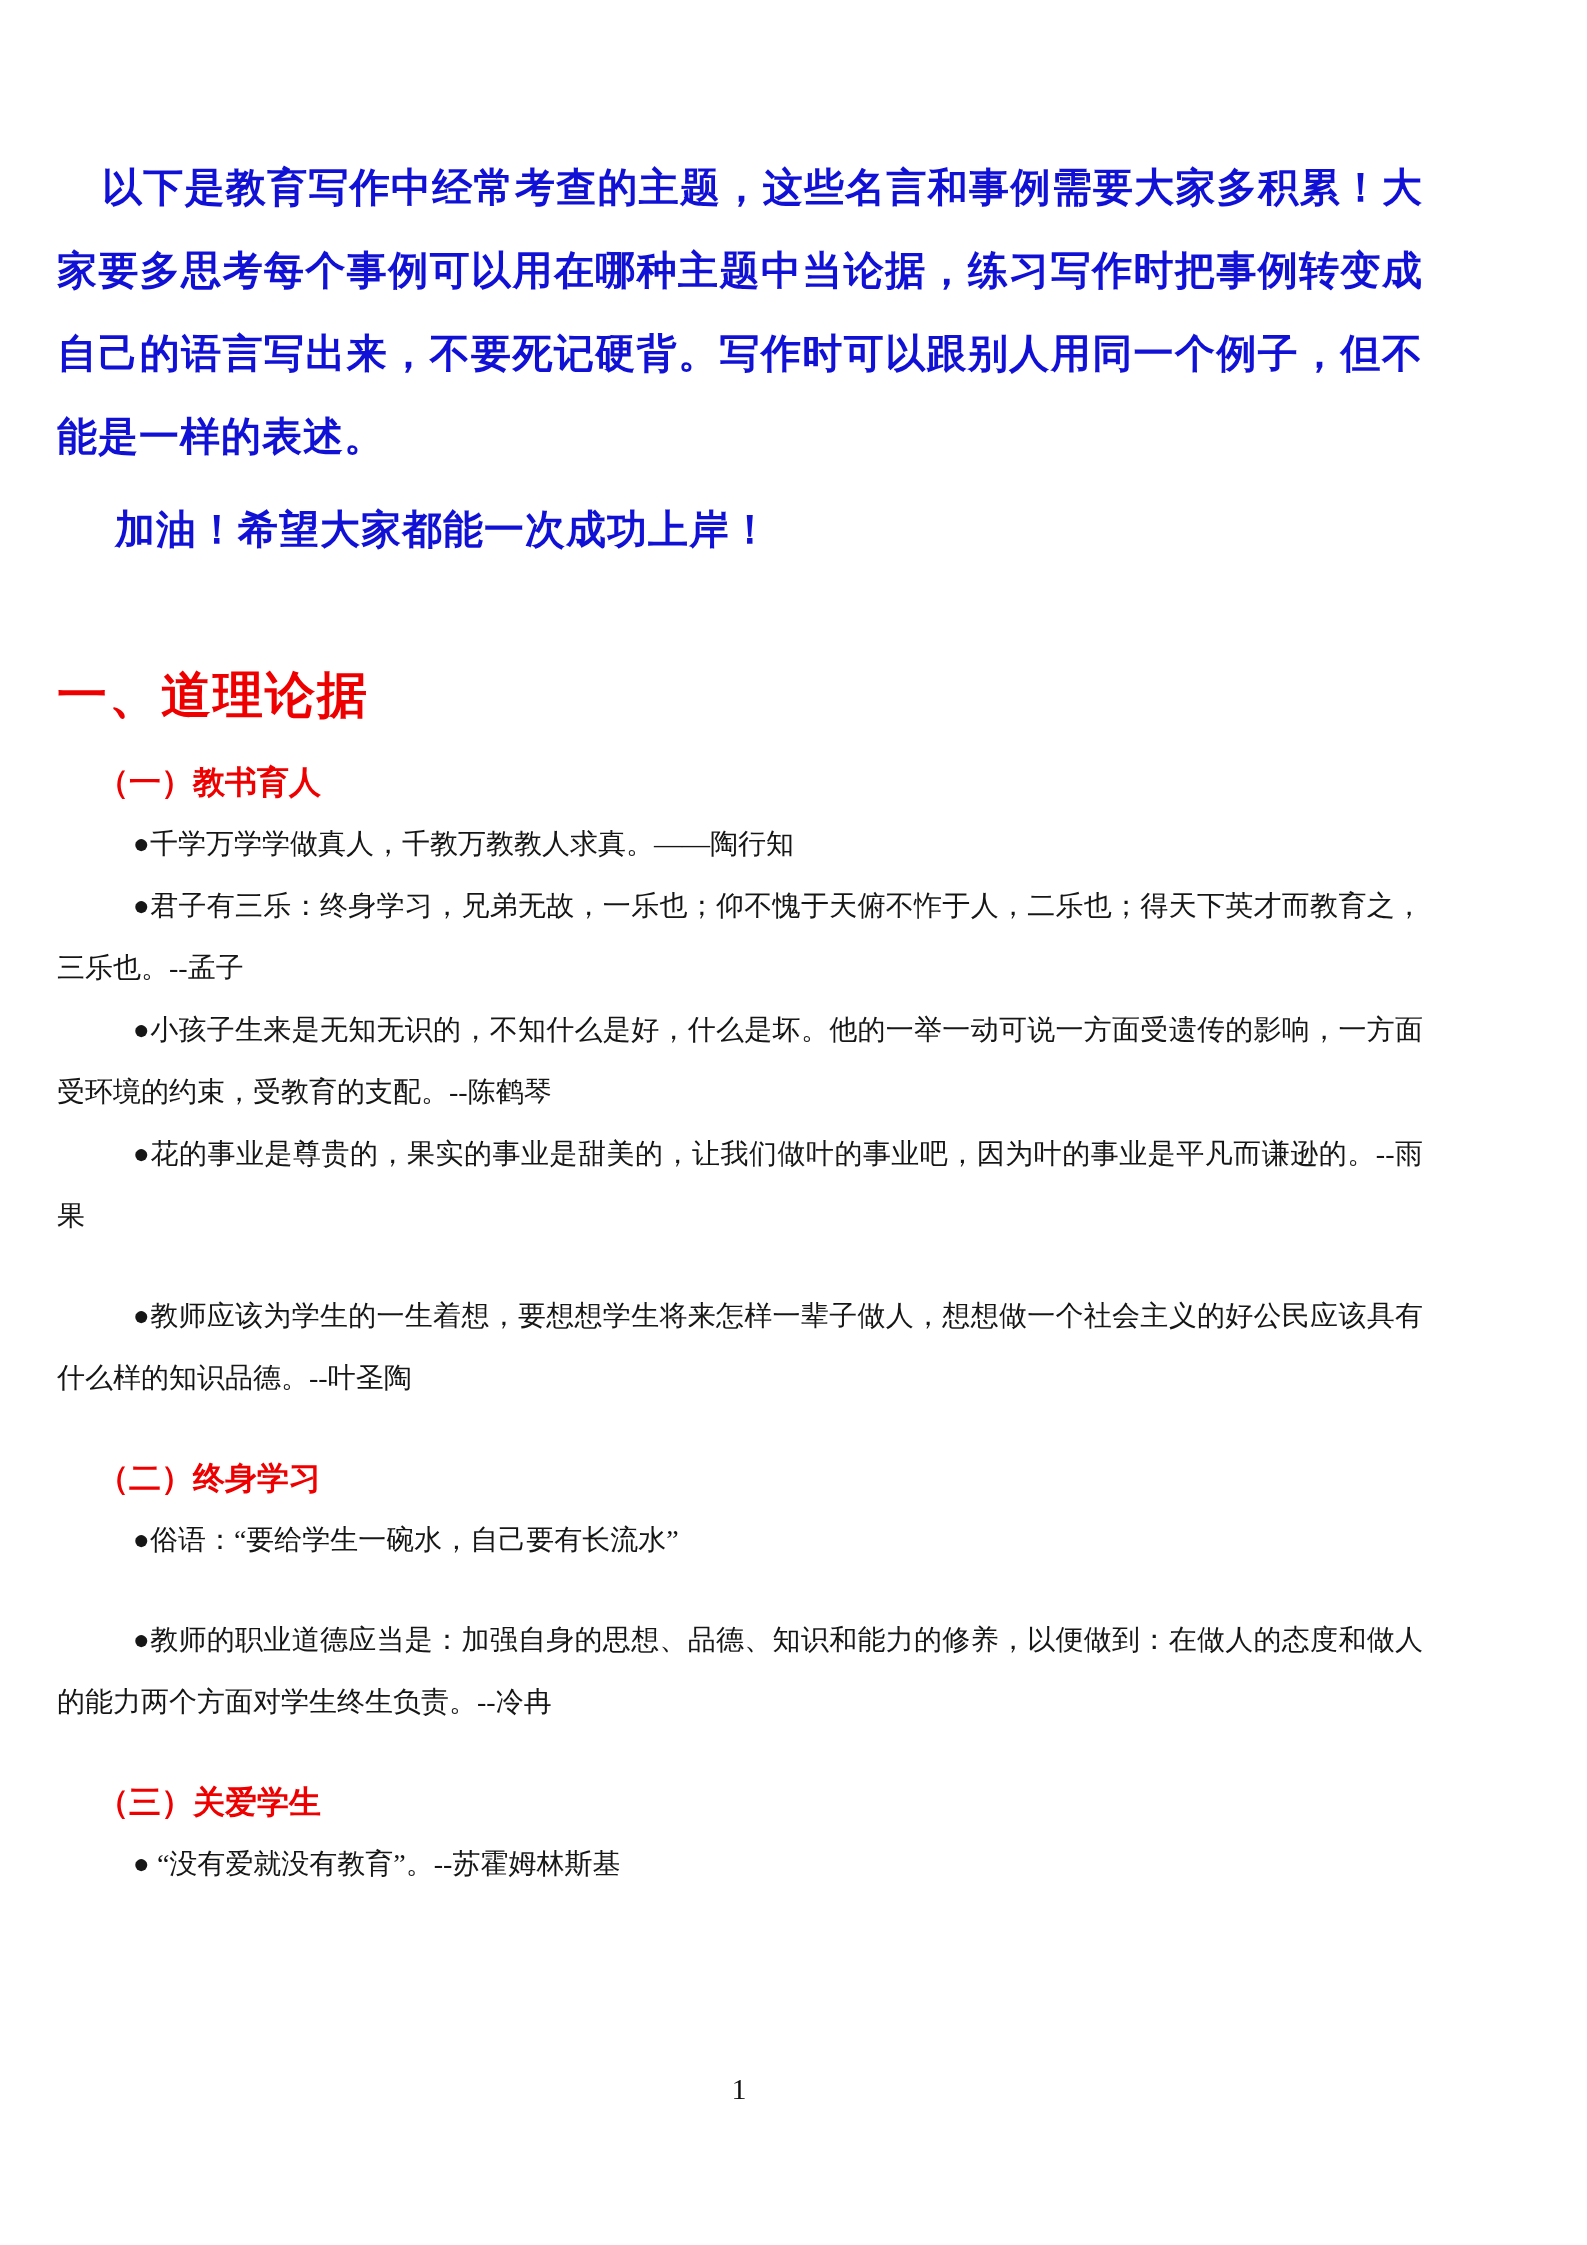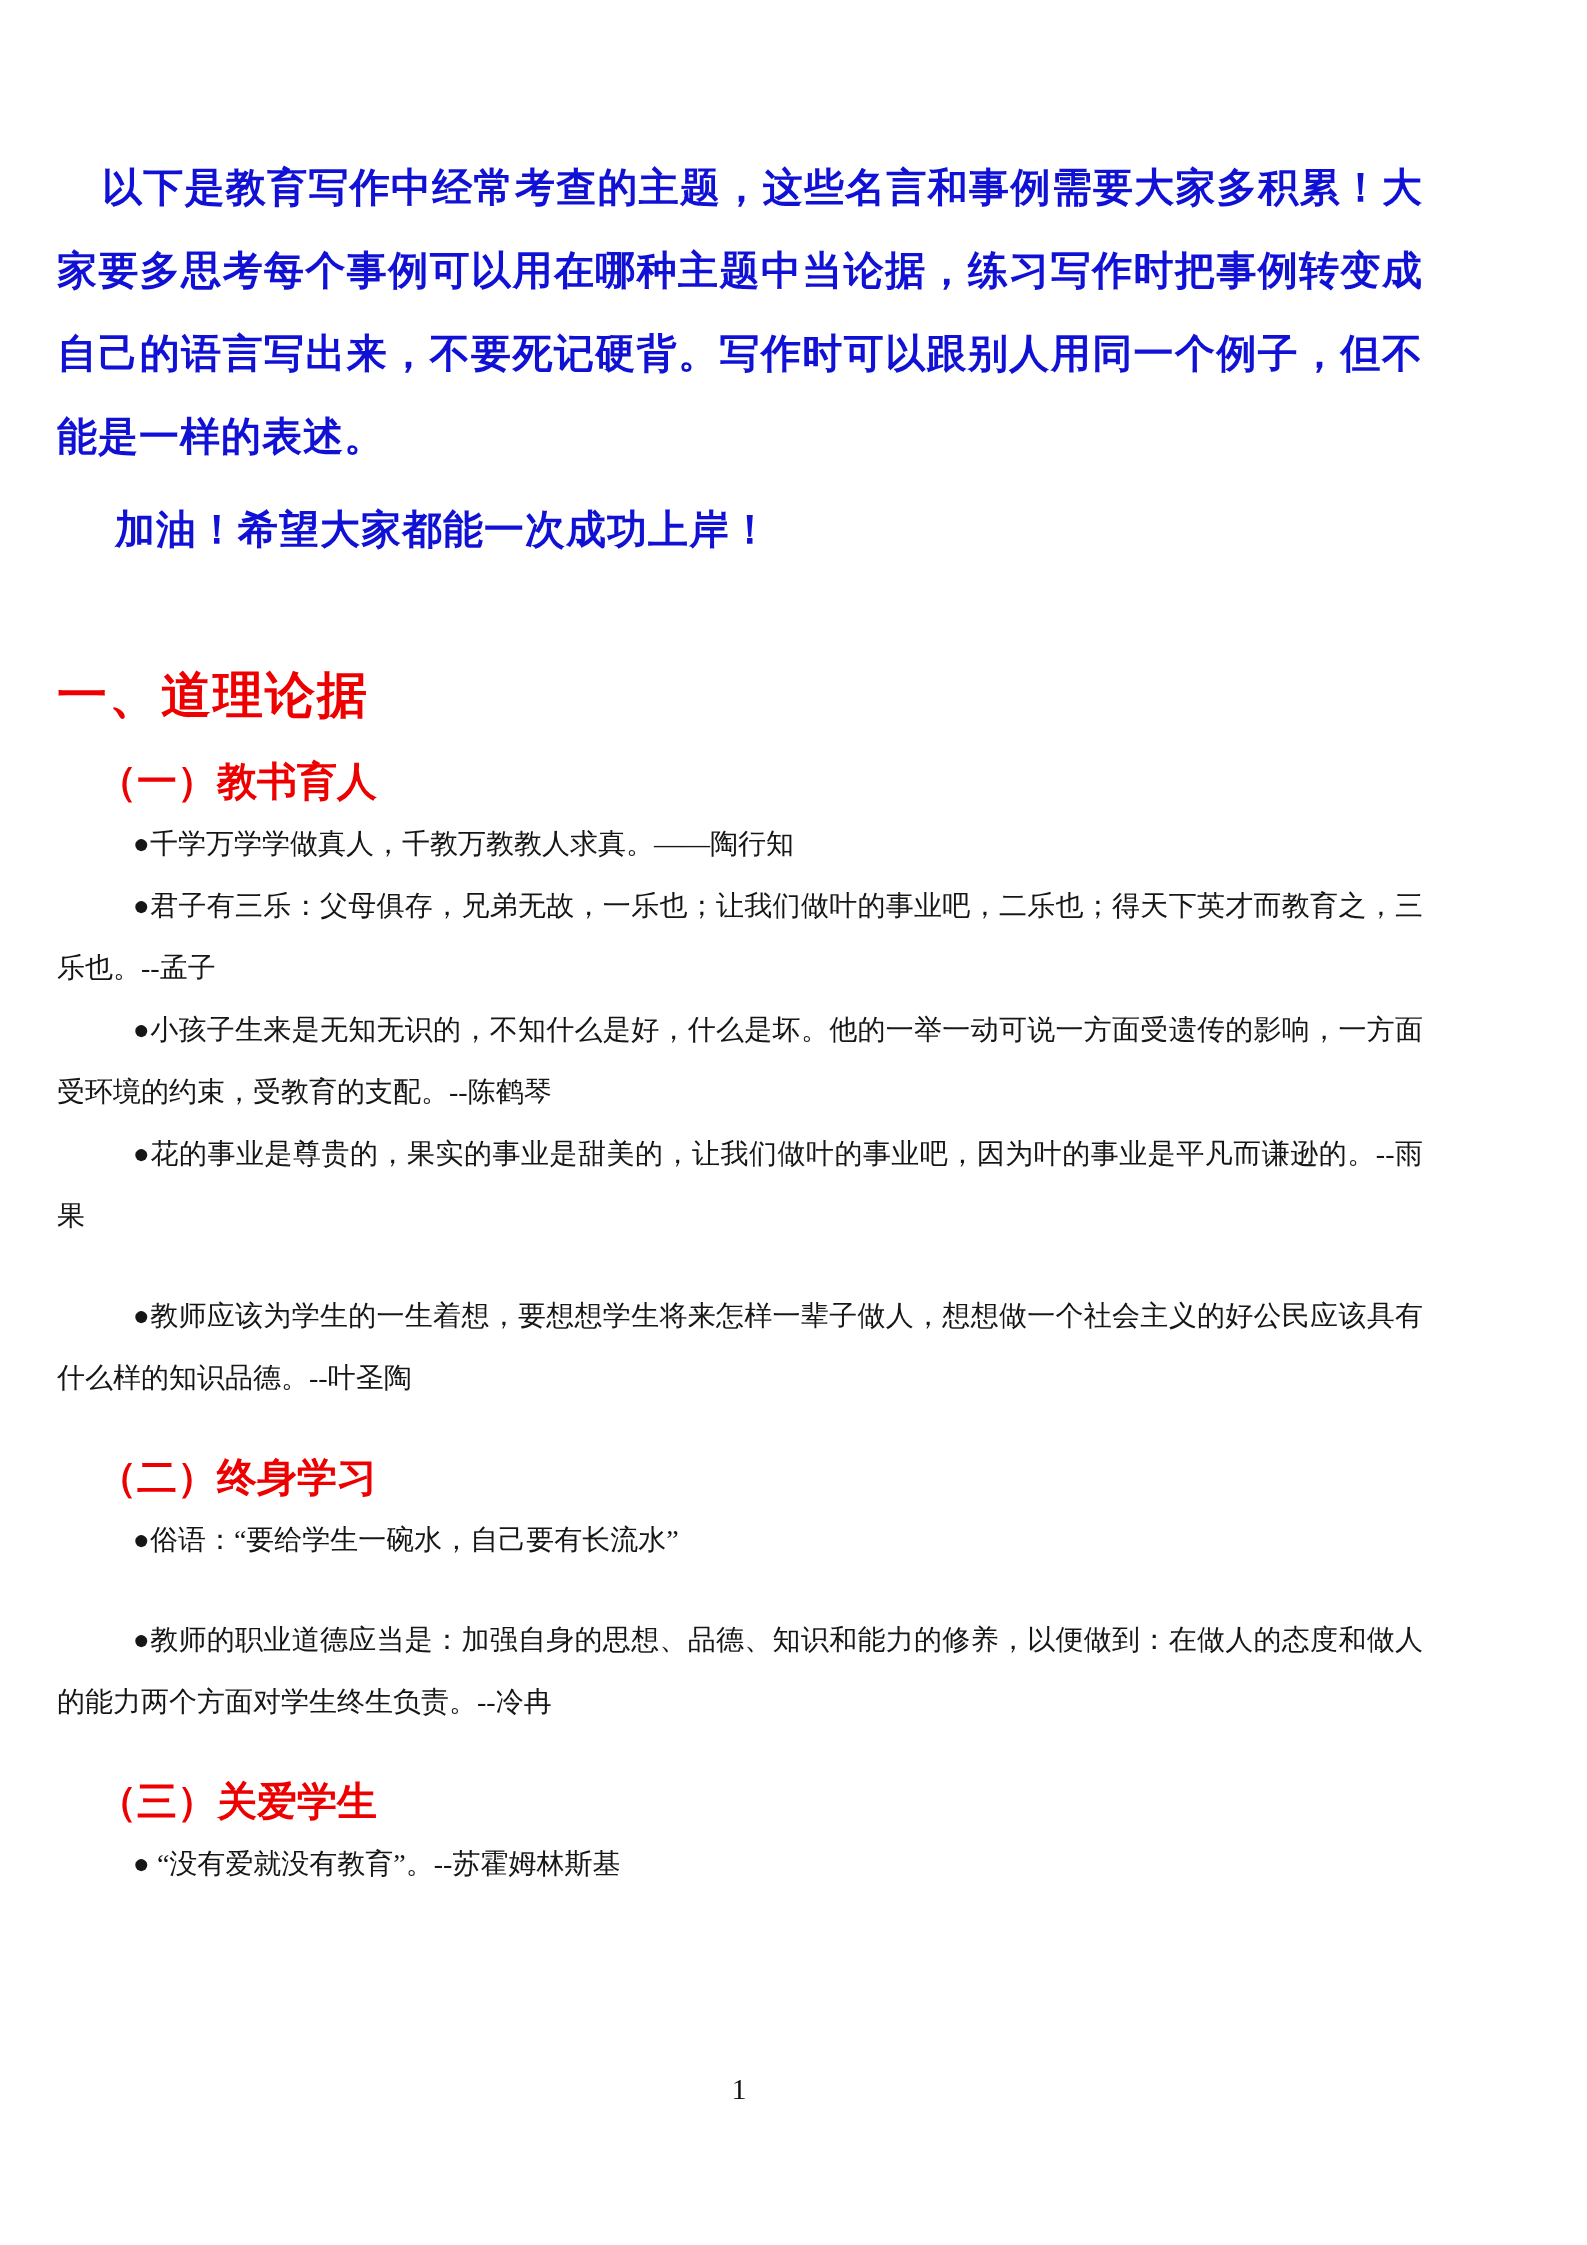--- a/index.html
+++ b/index.html
@@ -39,21 +39,21 @@
     color:var(--accent-red,#ee0000);
     font-weight:bold;
     font-size:50px;
     line-height:60px;
     letter-spacing:2px;
   }
   .sub{
     margin:38px 0 0 0;
     padding-left:40px;
     color:var(--accent-red,#ee2222);
-    font-size:40px;
+    font-size:32px;
     line-height:62px;
   }
   .sub.first{
     margin-top:26px;
   }
   .para{
     margin:0;
     color:var(--text-black,#161616);
     font-size:28px;
     line-height:62px;
@@ -94,21 +94,21 @@
 <div class="page">
   <div class="content">
 
     <p class="intro-p">以下是教育写作中经常考查的主题，这些名言和事例需要大家多积累！大家要多思考每个事例可以用在哪种主题中当论据，练习写作时把事例转变成自己的语言写出来，不要死记硬背。写作时可以跟别人用同一个例子，但不能是一样的表述。</p>
     <p class="intro-p second">加油！希望大家都能一次成功上岸！</p>
 
     <h1 class="h1">一、道理论据</h1>
 
     <h2 class="sub first">（一）教书育人</h2>
     <p class="para">●千学万学学做真人，千教万教教人求真。——陶行知</p>
-    <p class="para">●君子有三乐：父母俱存，兄弟无故，一乐也；让我们做叶的事业吧，二乐也；得天下英才而教育之，三乐也。--孟子</p>
+    <p class="para">●君子有三乐：终身学习，兄弟无故，一乐也；仰不愧于天俯不怍于人，二乐也；得天下英才而教育之，三乐也。--孟子</p>
     <p class="para">●小孩子生来是无知无识的，不知什么是好，什么是坏。他的一举一动可说一方面受遗传的影响，一方面受环境的约束，受教育的支配。--陈鹤琴</p>
     <p class="para">●花的事业是尊贵的，果实的事业是甜美的，让我们做叶的事业吧，因为叶的事业是平凡而谦逊的。--雨果</p>
     <p class="para gap-top">●教师应该为学生的一生着想，要想想学生将来怎样一辈子做人，想想做一个社会主义的好公民应该具有什么样的知识品德。--叶圣陶</p>
 
     <h2 class="sub">（二）终身学习</h2>
     <p class="para">●俗语：“要给学生一碗水，自己要有长流水”</p>
     <p class="para gap-top">●教师的职业道德应当是：加强自身的思想、品德、知识和能力的修养，以便做到：在做人的态度和做人的能力两个方面对学生终生负责。--冷冉</p>
 
     <h2 class="sub">（三）关爱学生</h2>
     <p class="para">● “没有爱就没有教育”。--苏霍姆林斯基</p>

